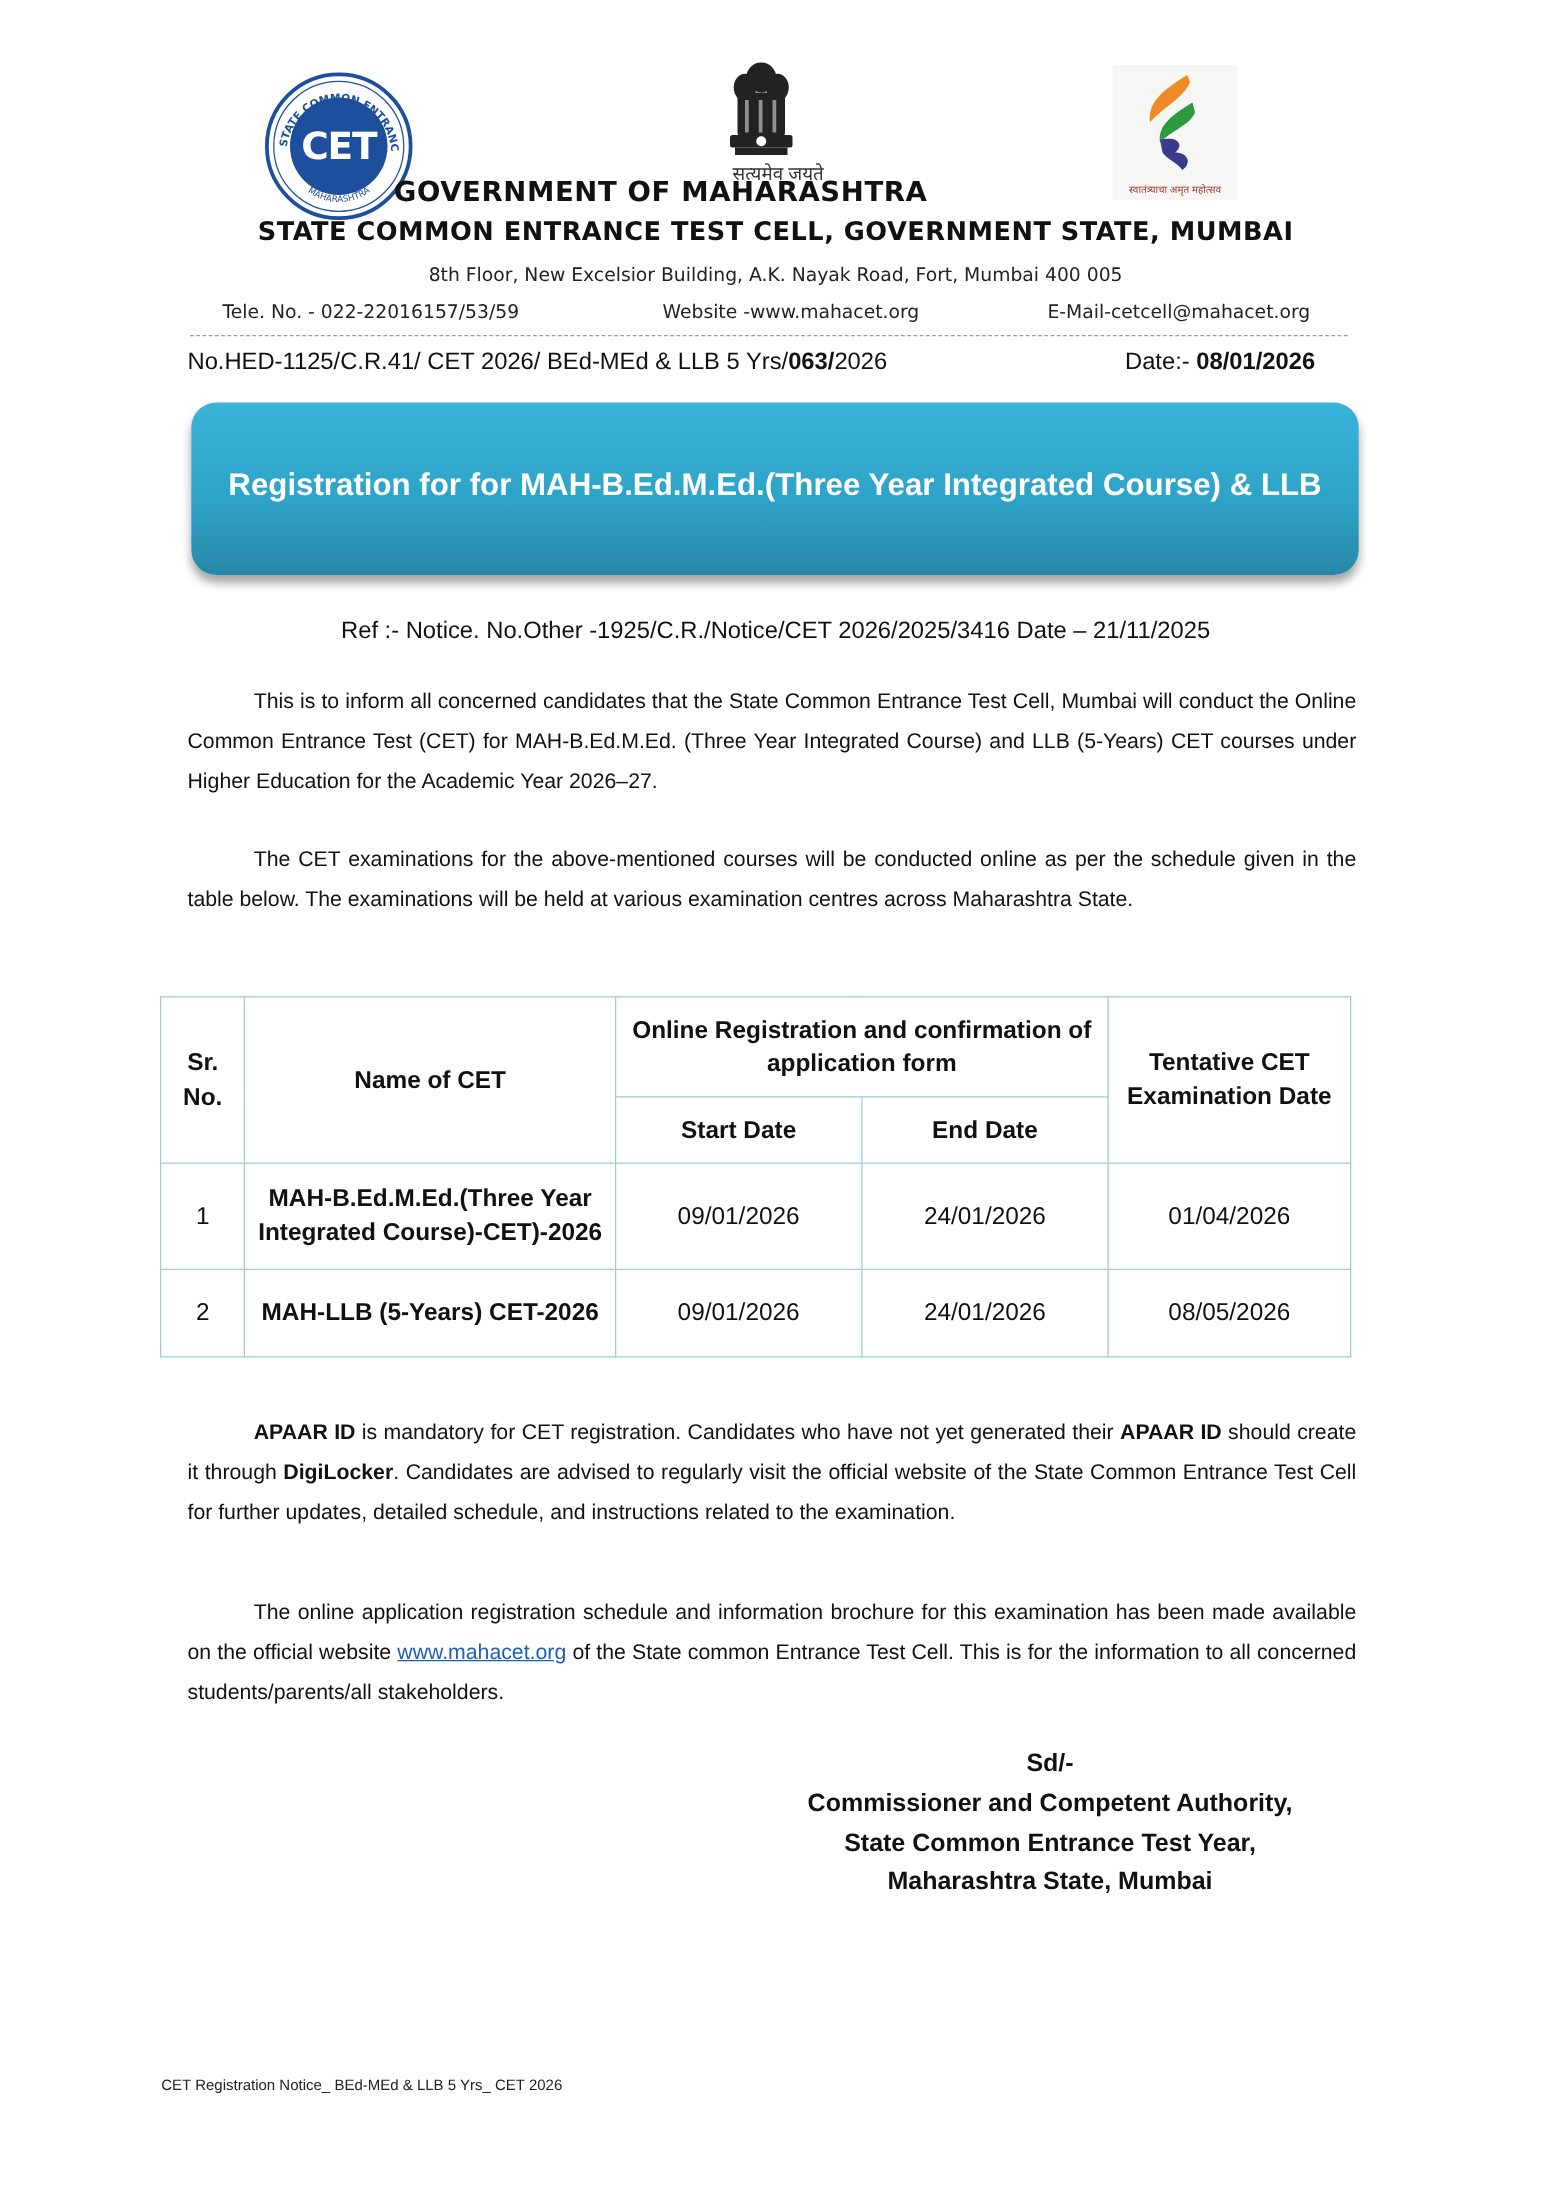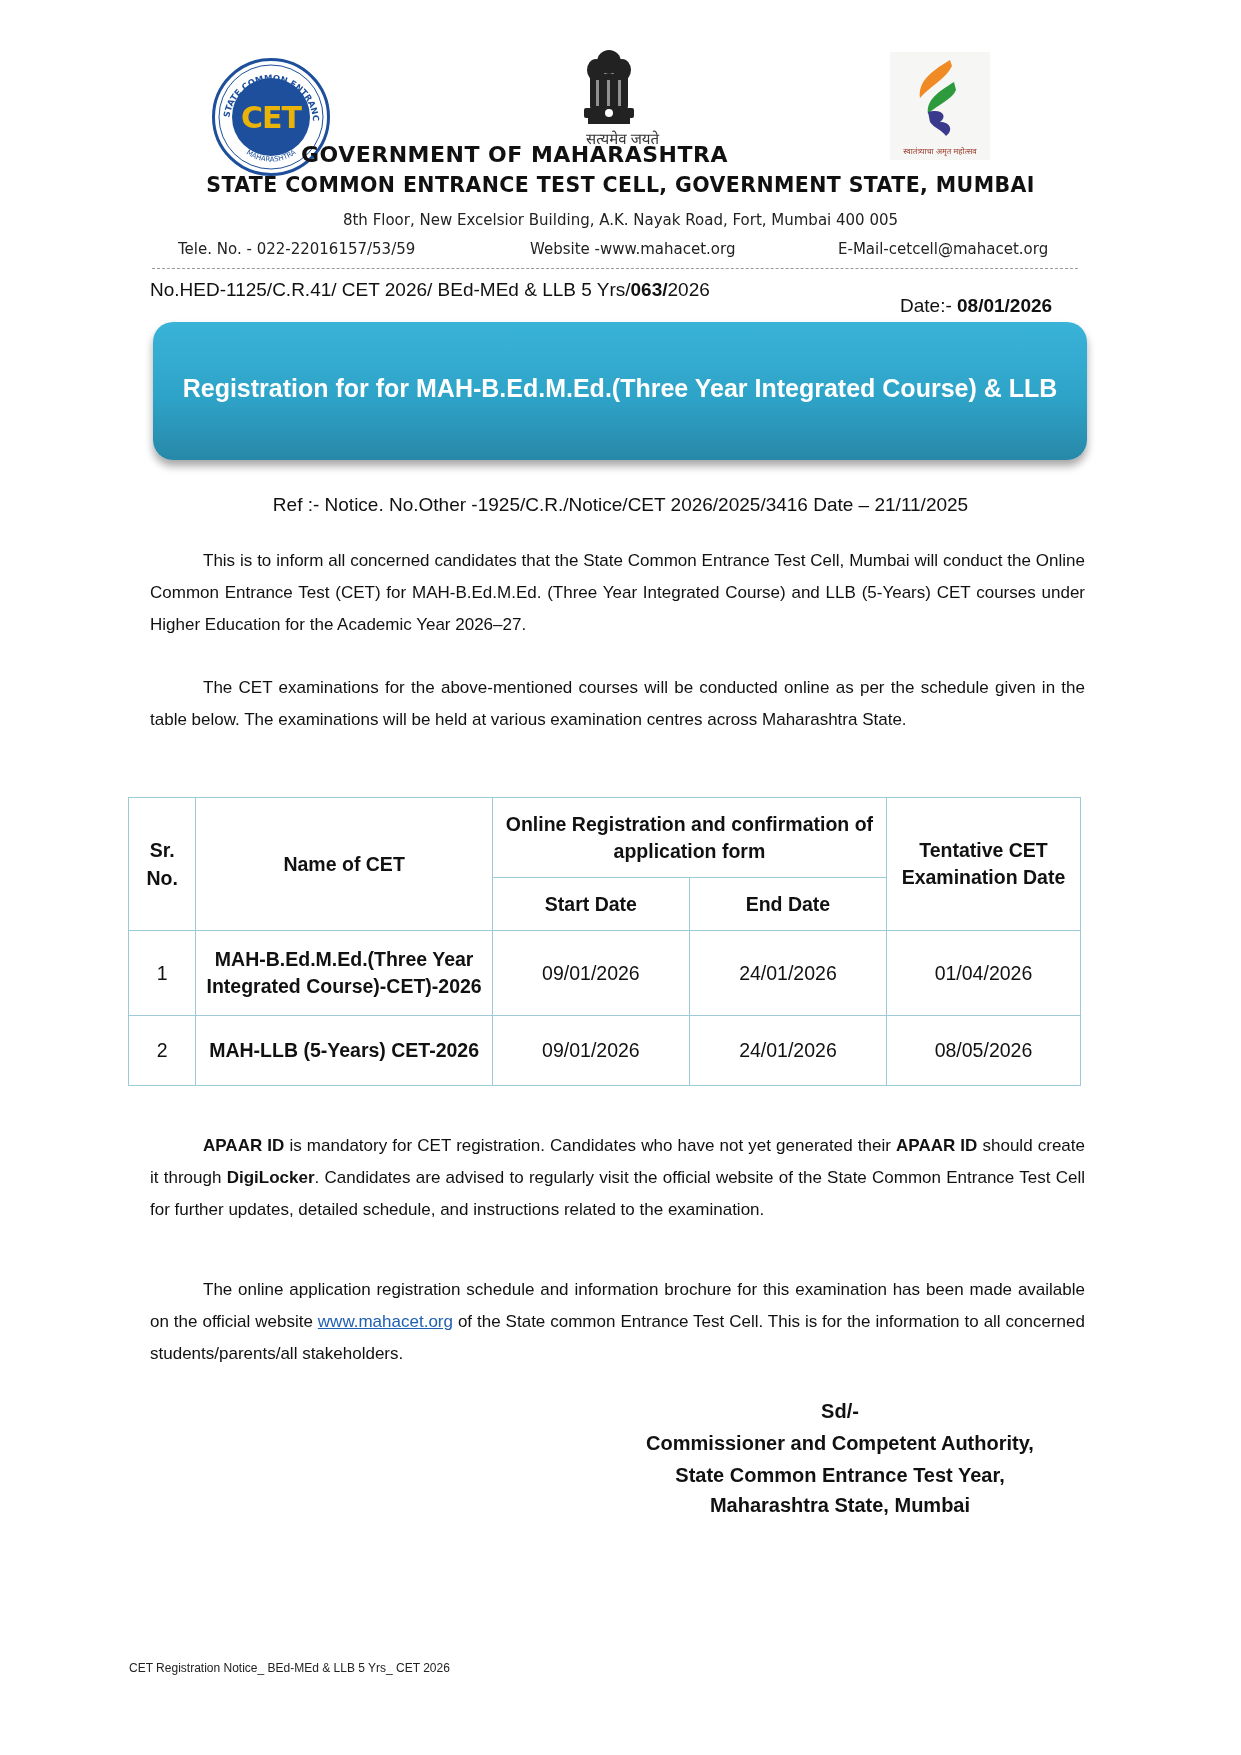--- a/index.html
+++ b/index.html
@@ -1,37 +1,37 @@
 <!DOCTYPE html>
 <html><head>
 <meta charset="utf-8">
 <style>
   html, body { margin:0; padding:0; background:#ffffff; }
   body { width:1241px; height:1755px; position:relative; overflow:hidden; font-family:"Liberation Sans", sans-serif; color:#111; }
   .abs { position:absolute; }
 
   
   .logo-cet { left:212px; top:58px; width:118px; height:118px; border-radius:50%; background:#fff; border:3px solid #1d4f9c; box-sizing:border-box; display:flex; align-items:center; justify-content:center; }
-  .logo-cet .inner { width:78px; height:78px; border-radius:50%; background:#1d4f9c; display:flex; align-items:center; justify-content:center; color:#eab308; font-weight:bold; font-size:30px; letter-spacing:-1px; font-family:"DejaVu Sans", sans-serif; }
+  .logo-cet .inner { width:78px; height:78px; border-radius:50%; background:#1d4f9c; display:flex; align-items:center; justify-content:center; color:#ffffff; font-weight:bold; font-size:30px; letter-spacing:-1px; font-family:"DejaVu Sans", sans-serif; }
   .logo-cet .ring-text { position:absolute; inset:0; }
   .emblem { left:574px; top:44px; width:70px; height:96px; }
   .emblem-caption { left:586px; top:128px; width:78px; font-size:15px; color:#333; }
   .azadi { left:890px; top:52px; width:100px; height:108px; background:#f6f6f4; }
   .azadi-caption { left:890px; top:145px; width:100px; text-align:center; font-size:8px; color:#9a3b2a; }
 
-  .gov-title { left:0; width:1029px; top:142px; text-align:center; font-family:"DejaVu Sans", sans-serif; font-weight:bold; font-size:22px; color:#111; letter-spacing:0.5px; }
+  .gov-title { left:14px; width:1029px; top:142px; text-align:center; font-family:"DejaVu Sans", sans-serif; font-weight:bold; font-size:22px; color:#111; letter-spacing:0.5px; }
   .cell-title { left:0; width:1241px; top:173px; text-align:center; font-family:"DejaVu Sans", sans-serif; font-weight:bold; font-size:20.5px; color:#111; letter-spacing:0.4px; }
   .address { left:0; width:1241px; top:211px; text-align:center; font-family:"DejaVu Sans", sans-serif; font-size:15px; color:#222; }
   .contact-row { left:178px; width:900px; top:240px; font-family:"DejaVu Sans", sans-serif; font-size:15px; color:#222; }
   .contact-row span { position:absolute; white-space:nowrap; }
   .dotted { left:152px; width:926px; top:268px; border-top:1px dashed #9a9a9a; }
 
   .refno { left:150px; top:279px; font-size:19px; font-family:"Liberation Sans", sans-serif; color:#111; white-space:nowrap; }
   .refno b { font-weight:bold; }
-  .date-line { left:900px; top:279px; font-size:19px; white-space:nowrap;margin-top:16px; }
+  .date-line { left:900px; top:279px; font-size:19px; white-space:nowrap; }
   .date-line b { font-weight:bold; }
 
   
   .banner { left:153px; top:322px; width:934px; height:138px; border-radius:20px;
     background:linear-gradient(#3ab3d9 0%, #2ea3c8 55%, #2788a8 100%);
     box-shadow:0 6px 8px rgba(0,0,0,0.35); color:#fff; text-align:center; font-weight:bold; }
   .banner .l1 { position:absolute; left:0; width:100%; top:16px; font-size:25px; }
   .banner .l2 { position:absolute; left:0; width:100%; top:52px; font-size:25px; }
   .banner .l3 { position:absolute; left:0; width:100%; top:88px; font-size:25px; }
 

